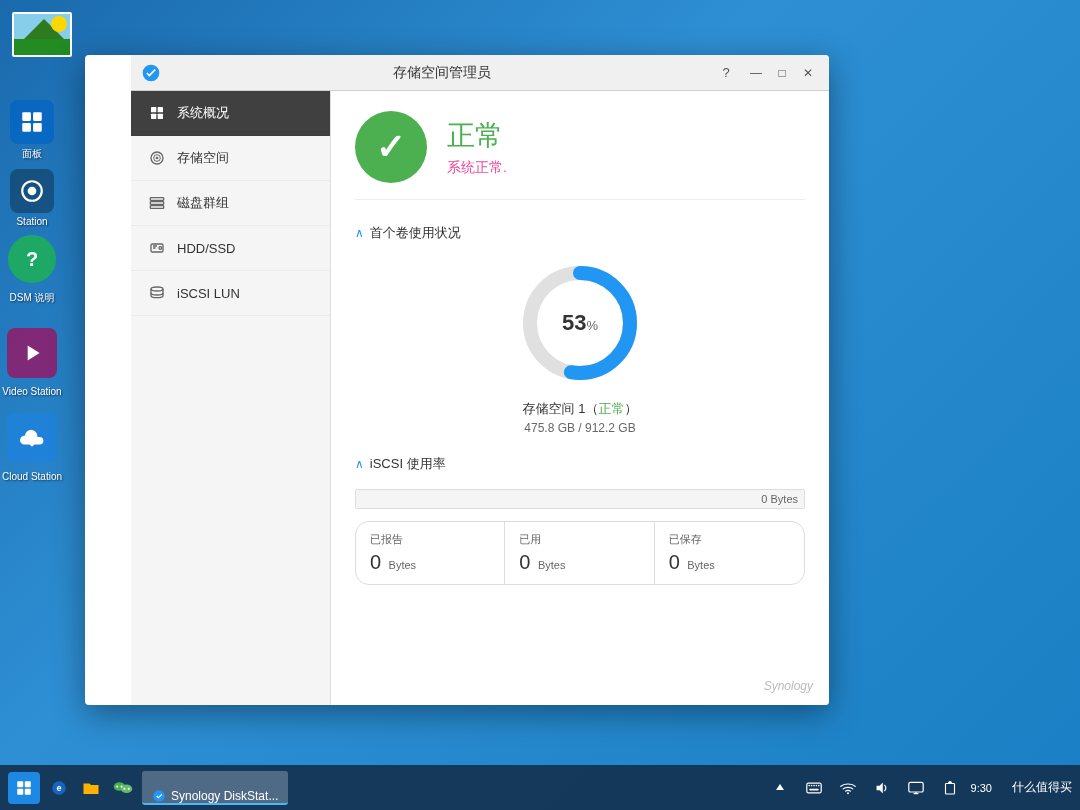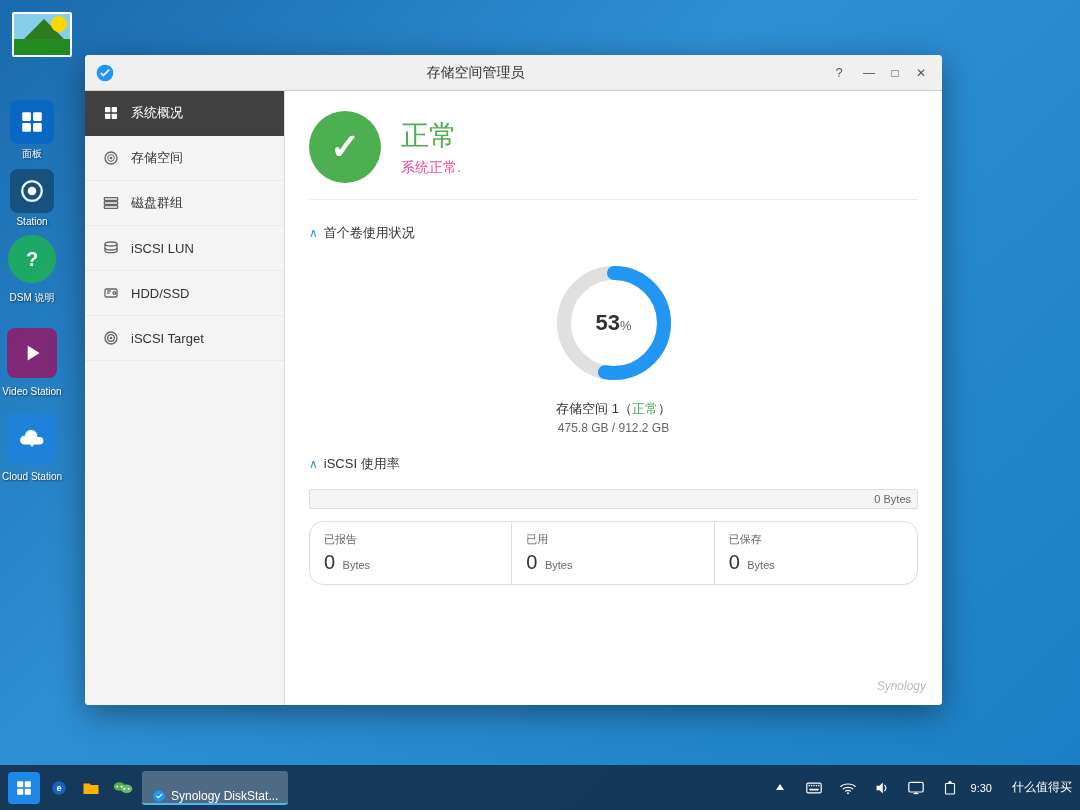--- a/index.html
+++ b/index.html
@@ -81,28 +81,29 @@
       justify-content: center;
       cursor: pointer;
       border-radius: 3px;
     }
 
     
     .window {
       position: absolute;
       top: 55px;
       left: 85px;
-      width: 857px;
+      width: 744px;
       height: 650px;
       background: white;
       border-radius: 4px;
       box-shadow: 0 8px 32px rgba(0,0,0,0.4);
       display: flex;
       flex-direction: column;
       overflow: hidden;
+      padding-left: 46px;
     }
 
     
     .title-bar {
       height: 36px;
       background: #f0f0f0;
       border-bottom: 1px solid #d0d0d0;
       display: flex;
       align-items: center;
       padding: 0 10px;
@@ -572,47 +573,37 @@
               <rect x="2" y="4" width="20" height="4" rx="1"></rect>
               <rect x="2" y="10" width="20" height="4" rx="1"></rect>
               <rect x="2" y="16" width="20" height="4" rx="1"></rect>
             </svg>
           </div>
           <span>磁盘群组</span>
         </div>
         <div class="sidebar-item">
           <div class="item-icon">
             <svg width="16" height="16" viewBox="0 0 24 24" fill="none" stroke="#666" stroke-width="2">
-              <ellipse cx="12" cy="6" rx="9" ry="3"></ellipse>
-              <path d="M3 6v6c0 1.66 4.03 3 9 3s9-1.34 9-3V6"></path>
-              <path d="M3 12v4c0 1.66 4.03 3 9 3s9-1.34 9-3v-4"></path>
-            </svg>
-          </div>
-          <span>iSCSI LUN</span>
-        </div>
-        <div class="sidebar-item">
-          <div class="item-icon">
-            <svg width="16" height="16" viewBox="0 0 24 24" fill="none" stroke="#666" stroke-width="2">
               <rect x="3" y="6" width="18" height="12" rx="2"></rect>
               <circle cx="17" cy="12" r="2"></circle>
               <line x1="6" y1="9" x2="12" y2="9"></line>
               <line x1="6" y1="12" x2="10" y2="12"></line>
             </svg>
           </div>
           <span>HDD/SSD</span>
         </div>
         <div class="sidebar-item">
           <div class="item-icon">
             <svg width="16" height="16" viewBox="0 0 24 24" fill="none" stroke="#666" stroke-width="2">
-              <circle cx="12" cy="12" r="9"></circle>
-              <circle cx="12" cy="12" r="5"></circle>
-              <circle cx="12" cy="12" r="1" fill="#666"></circle>
+              <ellipse cx="12" cy="6" rx="9" ry="3"></ellipse>
+              <path d="M3 6v6c0 1.66 4.03 3 9 3s9-1.34 9-3V6"></path>
+              <path d="M3 12v4c0 1.66 4.03 3 9 3s9-1.34 9-3v-4"></path>
             </svg>
           </div>
-          <span>iSCSI Target</span>
+          <span>iSCSI LUN</span>
         </div>
       </div>
 
       <div class="main-content">
 
         <div class="status-section">
           <div class="status-icon">
             <span class="status-checkmark">✓</span>
           </div>
           <div class="status-text">

